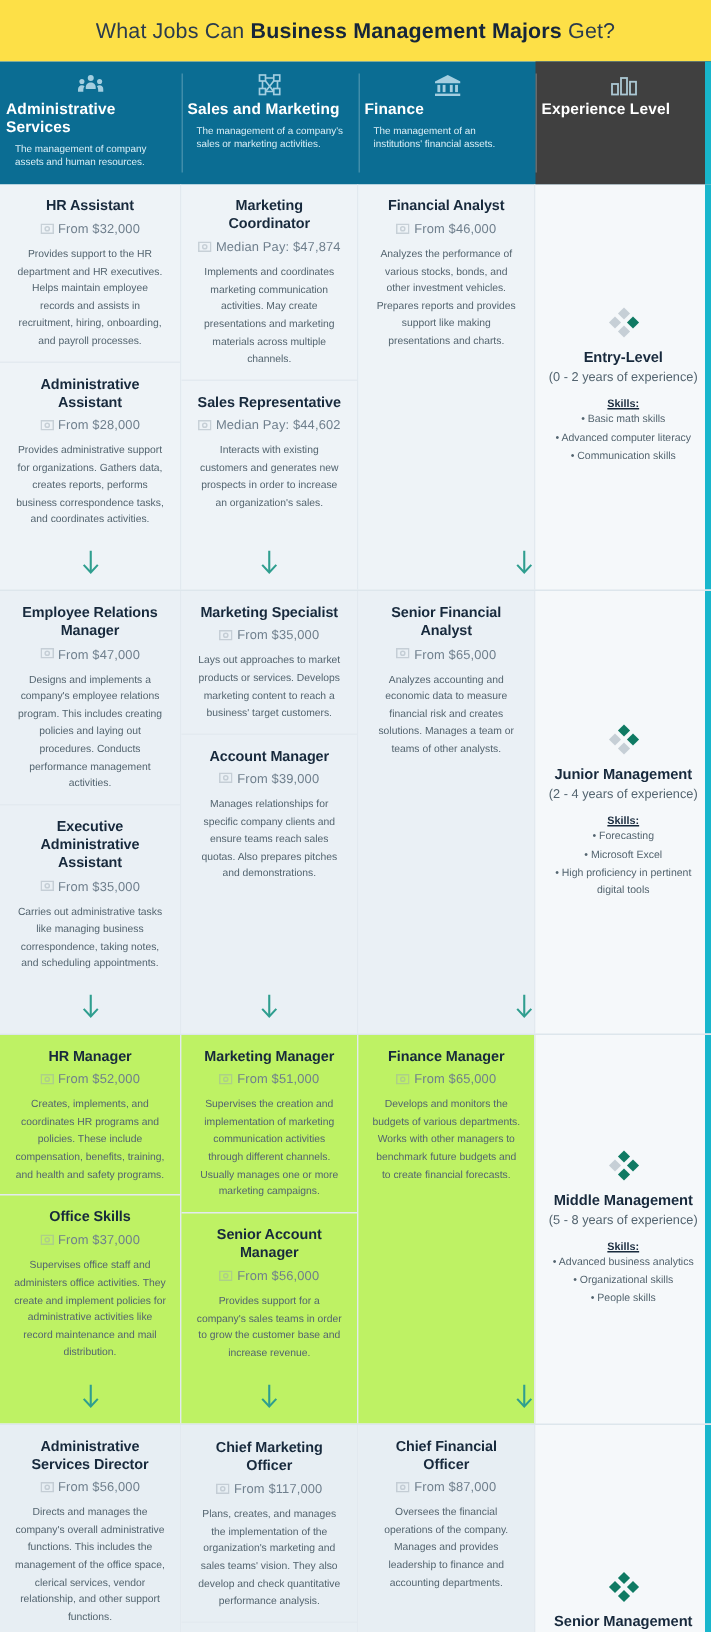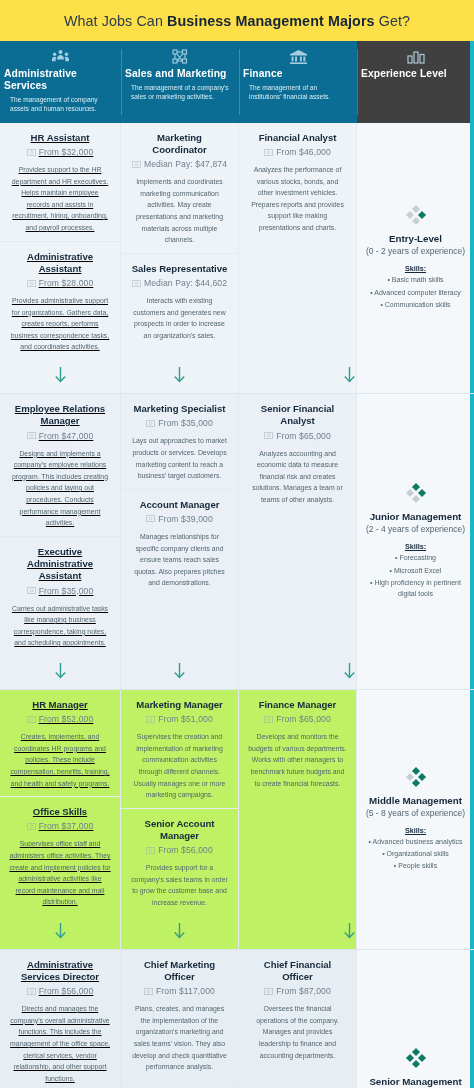--- a/index.html
+++ b/index.html
@@ -67,22 +67,22 @@
   .band{display:flex;position:relative;}
   .band::after{
     content:"";position:absolute;right:0;top:0;bottom:0;width:4px;background:#18b6cc;
   }
   .band+.band{border-top:1px solid #dde6ec;}
   .col{
     box-sizing:border-box;
     position:relative;
     display:flex;flex-direction:column;
   }
-  .col.c1{width:121px;text-decoration:underline;}
-  .col.c2{width:118px;}
+  .col.c1{width:121px;}
+  .col.c2{width:118px;justify-content:center;}
   .col.c3{width:118px;align-items:flex-end;}
   .col.c4{width:117px;}
   .col.c1,.col.c2,.col.c3{border-right:1px solid #e2e9ef;}
   .col.c3{border-right:1px solid #e2e9ef;}
   .band.b1 .col.c1,.band.b1 .col.c2,.band.b1 .col.c3{background:#eef3f7;}
   .band.b2 .col.c1,.band.b2 .col.c2,.band.b2 .col.c3{background:#eaf0f5;}
   .band.b3 .col.c1,.band.b3 .col.c2,.band.b3 .col.c3{background:#bef264;}
   .band.b4 .col.c1,.band.b4 .col.c2,.band.b4 .col.c3{background:#e7eef3;}
   .col.c4{background:#f5f8fa;}
 

